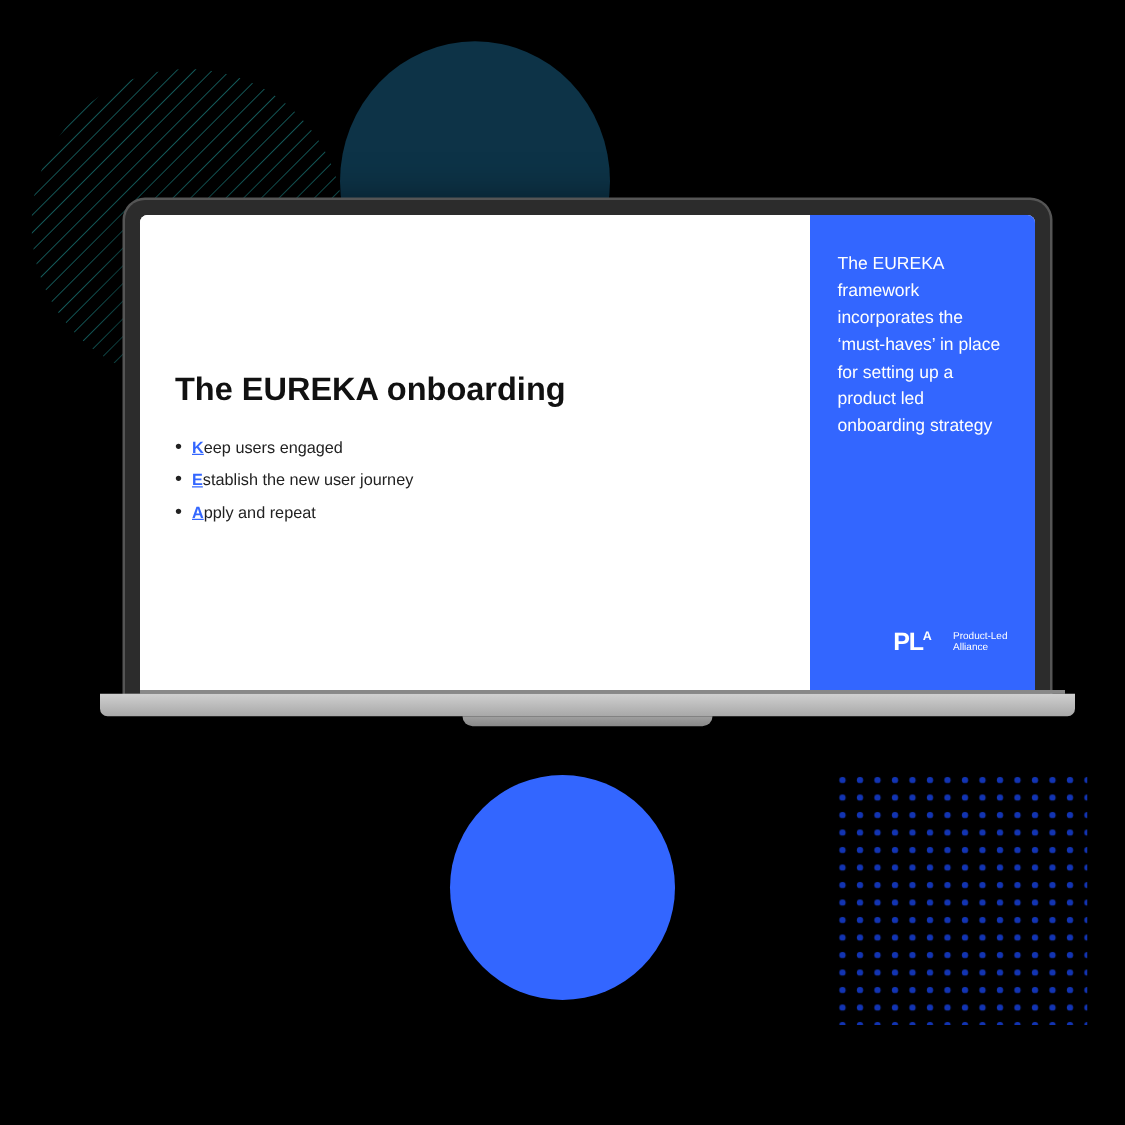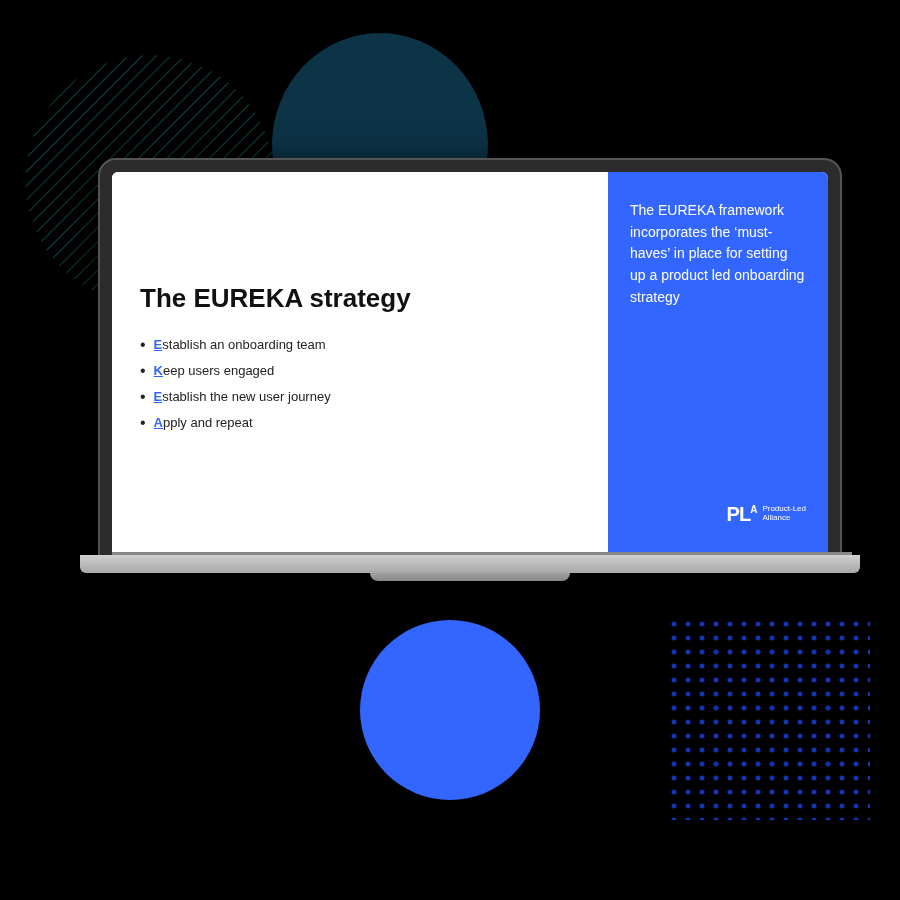--- a/index.html
+++ b/index.html
@@ -131,21 +131,21 @@
     }
 
     .bullet-letter {
       color: #3366ff;
       font-weight: 700;
       text-decoration: underline;
     }
 
     
     .slide-right {
-      width: 220px;
+      width: 180px;
       background: #3366ff;
       padding: 28px 22px;
       display: flex;
       flex-direction: column;
       justify-content: space-between;
       align-items: flex-end;
     }
 
     .slide-right-text {
       color: #fff;
@@ -167,20 +167,21 @@
       font-weight: 900;
       letter-spacing: -1px;
       line-height: 1;
       margin-left: 28px;
     }
 
     .pla-text-block {
       display: flex;
       flex-direction: column;
       line-height: 1.1;
+      margin-left: 12px;
     }
 
     .pla-text-block span {
       color: #fff;
       font-size: 8px;
       font-weight: 400;
     }
 
     
     .laptop-base {
@@ -245,25 +246,22 @@
     </defs>
     <rect width="200" height="200" fill="url(#dots)"></rect>
   </svg>
 </div>
 
 <div class="laptop-wrapper">
   <div class="laptop-screen-outer">
     <div class="laptop-screen-inner">
 
       <div class="slide-left">
-        <h1 class="slide-title">The EUREKA strategy</h1>
+        <h1 class="slide-title">The EUREKA onboarding</h1>
         <ul class="bullet-list">
-          <li>
-            <span><span class="bullet-letter">E</span>stablish an onboarding team</span>
-          </li>
           <li>
             <span><span class="bullet-letter">K</span>eep users engaged</span>
           </li>
           <li>
             <span><span class="bullet-letter">E</span>stablish the new user journey</span>
           </li>
           <li>
             <span><span class="bullet-letter">A</span>pply and repeat</span>
           </li>
         </ul>

